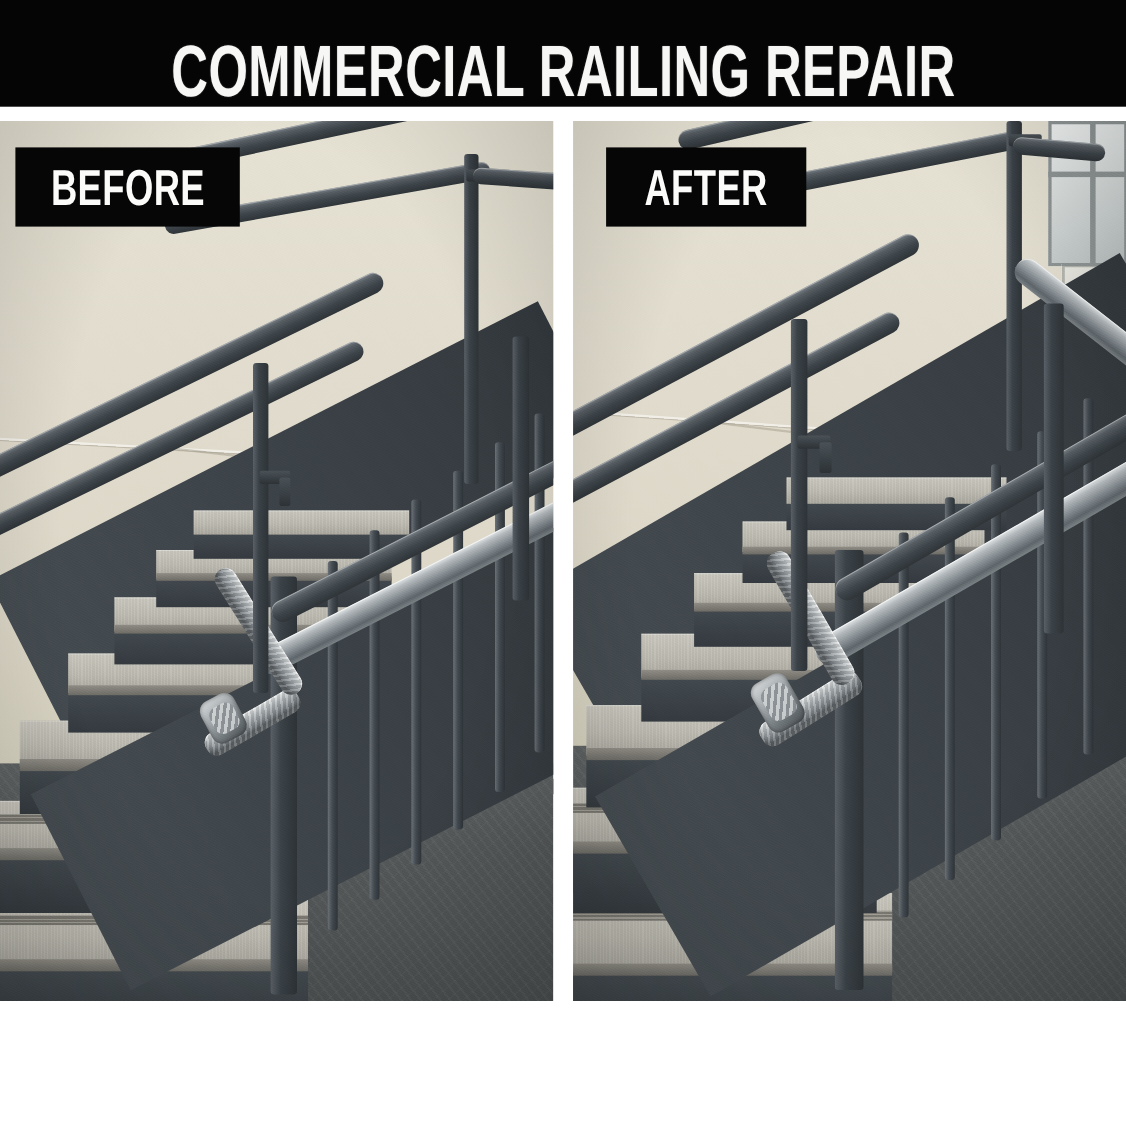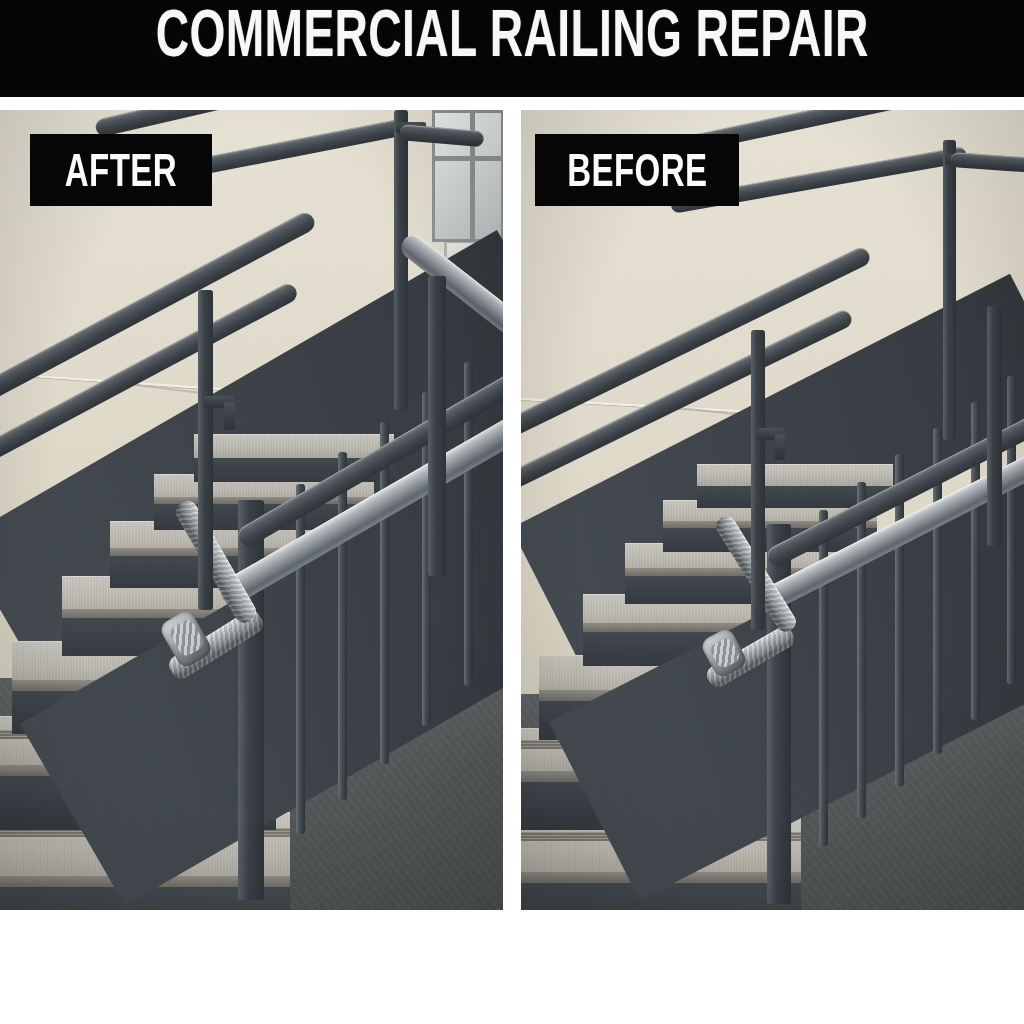--- a/index.html
+++ b/index.html
@@ -6,21 +6,21 @@
   body{
     width:1024px;height:1024px;overflow:hidden;
     font-family:"Liberation Sans", sans-serif;
     background:#ffffff;
   }
   .poster{position:relative;width:1024px;height:1024px;background:#ffffff;}
 
   
   .banner{
     position:absolute;left:0;width:1024px;background:#050505;
-    display:flex;align-items:flex-start;justify-content:center;
+    display:flex;align-items:flex-end;justify-content:center;
   }
   .banner-top{top:0;height:97px;}
   .banner-bottom{top:925px;height:99px;}
 
   .banner-title{
     color:#f7f7f5;
     font-family:"Liberation Sans", sans-serif;
     font-weight:700;
     letter-spacing:.5px;
     text-transform:uppercase;
@@ -191,119 +191,20 @@
 
   <div class="banner banner-top">
     <div class="banner-title">COMMERCIAL RAILING REPAIR</div>
   </div>
 
   <div class="panels">
 
     <div class="panel">
       <div class="scene">
 
-        <div class="wall" style="height:74%"></div>
-        <div class="wall-seam" style="left:-10px;top:262px;width:270px;transform:rotate(4deg);transform-origin:0 50%;"></div>
-        <div class="wall-seam2" style="left:120px;top:272px;width:150px;transform:rotate(7deg);transform-origin:0 50%;"></div>
-        <div class="baseboard" style="left:436px;top:592px;width:78px;"></div>
-
-        <div class="window" style="left:432px;top:0px;width:72px;height:132px;"></div>
-        <div class="window-mullion" style="left:432px;top:46px;width:72px;height:5px;"></div>
-        <div class="window-mullion" style="left:470px;top:0px;width:5px;height:132px;"></div>
-        <div class="window" style="left:444px;top:130px;width:60px;height:60px;opacity:.55;"></div>
-
-        <div class="floor" style="height:29%"></div>
-
-        <div class="stringer" style="left:-40px;top:430px;width:620px;height:170px;
-                    transform:rotate(-30deg);transform-origin:0 0;"></div>
-
-        <div class="step" style="left:-30px;top:694px;">
-          <div class="riser" style="left:0;top:80px;width:320px;height:70px;"></div>
-          <div class="tread" style="left:0;top:8px;width:320px;height:72px;"></div>
-          <div class="nosing" style="left:0;top:72px;width:320px;"></div>
-          <div class="nosing-grooves" style="left:0;top:24px;width:320px;"></div>
-        </div>
-        <div class="step" style="left:-30px;top:600px;">
-          <div class="riser" style="left:0;top:62px;width:306px;height:58px;"></div>
-          <div class="tread" style="left:0;top:6px;width:306px;height:56px;"></div>
-          <div class="nosing" style="left:0;top:55px;width:306px;"></div>
-          <div class="nosing-grooves" style="left:0;top:20px;width:306px;"></div>
-        </div>
-        <div class="step" style="left:12px;top:526px;">
-          <div class="riser" style="left:0;top:50px;width:284px;height:48px;"></div>
-          <div class="tread" style="left:0;top:5px;width:284px;height:46px;"></div>
-          <div class="nosing" style="left:0;top:44px;width:284px;"></div>
-        </div>
-        <div class="step" style="left:62px;top:462px;">
-          <div class="riser" style="left:0;top:42px;width:262px;height:42px;"></div>
-          <div class="tread" style="left:0;top:4px;width:262px;height:40px;"></div>
-          <div class="nosing" style="left:0;top:37px;width:262px;height:9px;"></div>
-        </div>
-        <div class="step" style="left:110px;top:408px;">
-          <div class="riser" style="left:0;top:34px;width:240px;height:36px;"></div>
-          <div class="tread" style="left:0;top:3px;width:240px;height:33px;"></div>
-          <div class="nosing" style="left:0;top:30px;width:240px;height:8px;"></div>
-        </div>
-        <div class="step" style="left:154px;top:362px;">
-          <div class="riser" style="left:0;top:28px;width:220px;height:30px;"></div>
-          <div class="tread" style="left:0;top:2px;width:220px;height:28px;"></div>
-          <div class="nosing" style="left:0;top:25px;width:220px;height:7px;"></div>
-        </div>
-        <div class="step" style="left:194px;top:322px;">
-          <div class="riser" style="left:0;top:24px;width:200px;height:26px;"></div>
-          <div class="tread" style="left:0;top:2px;width:200px;height:24px;"></div>
-        </div>
-
-        <div class="stringer" style="left:20px;top:614px;width:560px;height:210px;transform:rotate(-30deg);transform-origin:0 0;"></div>
-
-        <div class="picket" style="left:252px;top:406px;height:348px;"></div>
-        <div class="picket" style="left:296px;top:374px;height:350px;"></div>
-        <div class="picket" style="left:338px;top:342px;height:348px;"></div>
-        <div class="picket" style="left:380px;top:312px;height:342px;"></div>
-        <div class="picket" style="left:422px;top:282px;height:334px;"></div>
-        <div class="picket" style="left:464px;top:252px;height:324px;"></div>
-
-        <div class="post" style="left:238px;top:390px;width:26px;height:400px;"></div>
-
-        <div class="rail rail-dark" style="left:240px;top:420px;width:340px;height:21px;transform:rotate(-30deg);"></div>
-
-        <div class="rail rail-galv" style="left:222px;top:474px;width:380px;height:27px;transform:rotate(-30deg);"></div>
-
-        <div class="rail-damaged" style="left:172px;top:550px;width:104px;height:24px;transform:rotate(-32deg);"></div>
-        <div class="weld" style="left:168px;top:504px;width:36px;height:50px;transform:rotate(-30deg);"></div>
-        <div class="weld-bead" style="left:174px;top:512px;width:26px;height:32px;transform:rotate(-30deg);"></div>
-        <div class="rail-damaged" style="left:182px;top:382px;width:136px;height:22px;transform:rotate(60deg);"></div>
-
-        <div class="rail rail-dark" style="left:-40px;top:286px;width:400px;height:20px;transform:rotate(-28deg);"></div>
-        <div class="rail rail-dark" style="left:-40px;top:348px;width:380px;height:19px;transform:rotate(-28deg);"></div>
-        <div class="post" style="left:198px;top:180px;width:15px;height:320px;"></div>
-        <div class="bracket" style="left:204px;top:286px;width:30px;height:12px;"></div>
-        <div class="bracket" style="left:224px;top:292px;width:11px;height:28px;"></div>
-
-        <div class="rail rail-dark" style="left:96px;top:10px;width:320px;height:18px;transform:rotate(-13deg);"></div>
-        <div class="rail rail-dark" style="left:128px;top:62px;width:280px;height:17px;transform:rotate(-11deg);"></div>
-        <div class="post" style="left:394px;top:0px;width:14px;height:300px;"></div>
-        <div class="bracket" style="left:396px;top:12px;width:30px;height:11px;"></div>
-        <div class="rail rail-dark" style="left:400px;top:14px;width:84px;height:16px;transform:rotate(5deg);"></div>
-
-        <div class="rail rail-galv" style="left:404px;top:118px;width:180px;height:24px;transform:rotate(38deg);"></div>
-        <div class="post" style="left:428px;top:166px;width:18px;height:300px;"></div>
-
-        <div class="grain"></div>
-        <div class="vignette"></div>
-      </div>
-
-      <div class="chip chip-after">
-        <span class="chip-text">AFTER</span>
-      </div>
-    </div>
-
-    <div class="panel">
-      <div class="scene">
-
         <div class="wall" style="height:80%"></div>
         <div class="wall-seam" style="left:0;top:288px;width:300px;transform:rotate(3.2deg);transform-origin:0 50%;"></div>
         <div class="wall-seam2" style="left:150px;top:296px;width:190px;transform:rotate(6.5deg);transform-origin:0 50%;"></div>
         <div class="baseboard" style="left:418px;top:598px;width:90px;"></div>
 
         <div class="floor" style="height:27%"></div>
 
         <div class="stringer" style="left:-10px;top:418px;width:560px;height:150px;
                     transform:rotate(-27deg);transform-origin:0 0;"></div>
 
@@ -381,16 +282,115 @@
 
         <div class="grain"></div>
         <div class="vignette"></div>
       </div>
 
       <div class="chip chip-before">
         <span class="chip-text">BEFORE</span>
       </div>
     </div>
 
+    <div class="panel">
+      <div class="scene">
+
+        <div class="wall" style="height:74%"></div>
+        <div class="wall-seam" style="left:-10px;top:262px;width:270px;transform:rotate(4deg);transform-origin:0 50%;"></div>
+        <div class="wall-seam2" style="left:120px;top:272px;width:150px;transform:rotate(7deg);transform-origin:0 50%;"></div>
+        <div class="baseboard" style="left:436px;top:592px;width:78px;"></div>
+
+        <div class="window" style="left:432px;top:0px;width:72px;height:132px;"></div>
+        <div class="window-mullion" style="left:432px;top:46px;width:72px;height:5px;"></div>
+        <div class="window-mullion" style="left:470px;top:0px;width:5px;height:132px;"></div>
+        <div class="window" style="left:444px;top:130px;width:60px;height:60px;opacity:.55;"></div>
+
+        <div class="floor" style="height:29%"></div>
+
+        <div class="stringer" style="left:-40px;top:430px;width:620px;height:170px;
+                    transform:rotate(-30deg);transform-origin:0 0;"></div>
+
+        <div class="step" style="left:-30px;top:694px;">
+          <div class="riser" style="left:0;top:80px;width:320px;height:70px;"></div>
+          <div class="tread" style="left:0;top:8px;width:320px;height:72px;"></div>
+          <div class="nosing" style="left:0;top:72px;width:320px;"></div>
+          <div class="nosing-grooves" style="left:0;top:24px;width:320px;"></div>
+        </div>
+        <div class="step" style="left:-30px;top:600px;">
+          <div class="riser" style="left:0;top:62px;width:306px;height:58px;"></div>
+          <div class="tread" style="left:0;top:6px;width:306px;height:56px;"></div>
+          <div class="nosing" style="left:0;top:55px;width:306px;"></div>
+          <div class="nosing-grooves" style="left:0;top:20px;width:306px;"></div>
+        </div>
+        <div class="step" style="left:12px;top:526px;">
+          <div class="riser" style="left:0;top:50px;width:284px;height:48px;"></div>
+          <div class="tread" style="left:0;top:5px;width:284px;height:46px;"></div>
+          <div class="nosing" style="left:0;top:44px;width:284px;"></div>
+        </div>
+        <div class="step" style="left:62px;top:462px;">
+          <div class="riser" style="left:0;top:42px;width:262px;height:42px;"></div>
+          <div class="tread" style="left:0;top:4px;width:262px;height:40px;"></div>
+          <div class="nosing" style="left:0;top:37px;width:262px;height:9px;"></div>
+        </div>
+        <div class="step" style="left:110px;top:408px;">
+          <div class="riser" style="left:0;top:34px;width:240px;height:36px;"></div>
+          <div class="tread" style="left:0;top:3px;width:240px;height:33px;"></div>
+          <div class="nosing" style="left:0;top:30px;width:240px;height:8px;"></div>
+        </div>
+        <div class="step" style="left:154px;top:362px;">
+          <div class="riser" style="left:0;top:28px;width:220px;height:30px;"></div>
+          <div class="tread" style="left:0;top:2px;width:220px;height:28px;"></div>
+          <div class="nosing" style="left:0;top:25px;width:220px;height:7px;"></div>
+        </div>
+        <div class="step" style="left:194px;top:322px;">
+          <div class="riser" style="left:0;top:24px;width:200px;height:26px;"></div>
+          <div class="tread" style="left:0;top:2px;width:200px;height:24px;"></div>
+        </div>
+
+        <div class="stringer" style="left:20px;top:614px;width:560px;height:210px;transform:rotate(-30deg);transform-origin:0 0;"></div>
+
+        <div class="picket" style="left:252px;top:406px;height:348px;"></div>
+        <div class="picket" style="left:296px;top:374px;height:350px;"></div>
+        <div class="picket" style="left:338px;top:342px;height:348px;"></div>
+        <div class="picket" style="left:380px;top:312px;height:342px;"></div>
+        <div class="picket" style="left:422px;top:282px;height:334px;"></div>
+        <div class="picket" style="left:464px;top:252px;height:324px;"></div>
+
+        <div class="post" style="left:238px;top:390px;width:26px;height:400px;"></div>
+
+        <div class="rail rail-dark" style="left:240px;top:420px;width:340px;height:21px;transform:rotate(-30deg);"></div>
+
+        <div class="rail rail-galv" style="left:222px;top:474px;width:380px;height:27px;transform:rotate(-30deg);"></div>
+
+        <div class="rail-damaged" style="left:172px;top:550px;width:104px;height:24px;transform:rotate(-32deg);"></div>
+        <div class="weld" style="left:168px;top:504px;width:36px;height:50px;transform:rotate(-30deg);"></div>
+        <div class="weld-bead" style="left:174px;top:512px;width:26px;height:32px;transform:rotate(-30deg);"></div>
+        <div class="rail-damaged" style="left:182px;top:382px;width:136px;height:22px;transform:rotate(60deg);"></div>
+
+        <div class="rail rail-dark" style="left:-40px;top:286px;width:400px;height:20px;transform:rotate(-28deg);"></div>
+        <div class="rail rail-dark" style="left:-40px;top:348px;width:380px;height:19px;transform:rotate(-28deg);"></div>
+        <div class="post" style="left:198px;top:180px;width:15px;height:320px;"></div>
+        <div class="bracket" style="left:204px;top:286px;width:30px;height:12px;"></div>
+        <div class="bracket" style="left:224px;top:292px;width:11px;height:28px;"></div>
+
+        <div class="rail rail-dark" style="left:96px;top:10px;width:320px;height:18px;transform:rotate(-13deg);"></div>
+        <div class="rail rail-dark" style="left:128px;top:62px;width:280px;height:17px;transform:rotate(-11deg);"></div>
+        <div class="post" style="left:394px;top:0px;width:14px;height:300px;"></div>
+        <div class="bracket" style="left:396px;top:12px;width:30px;height:11px;"></div>
+        <div class="rail rail-dark" style="left:400px;top:14px;width:84px;height:16px;transform:rotate(5deg);"></div>
+
+        <div class="rail rail-galv" style="left:404px;top:118px;width:180px;height:24px;transform:rotate(38deg);"></div>
+        <div class="post" style="left:428px;top:166px;width:18px;height:300px;"></div>
+
+        <div class="grain"></div>
+        <div class="vignette"></div>
+      </div>
+
+      <div class="chip chip-after">
+        <span class="chip-text">AFTER</span>
+      </div>
+    </div>
+
   </div>
 
 
 </div>
 
 </body></html>

